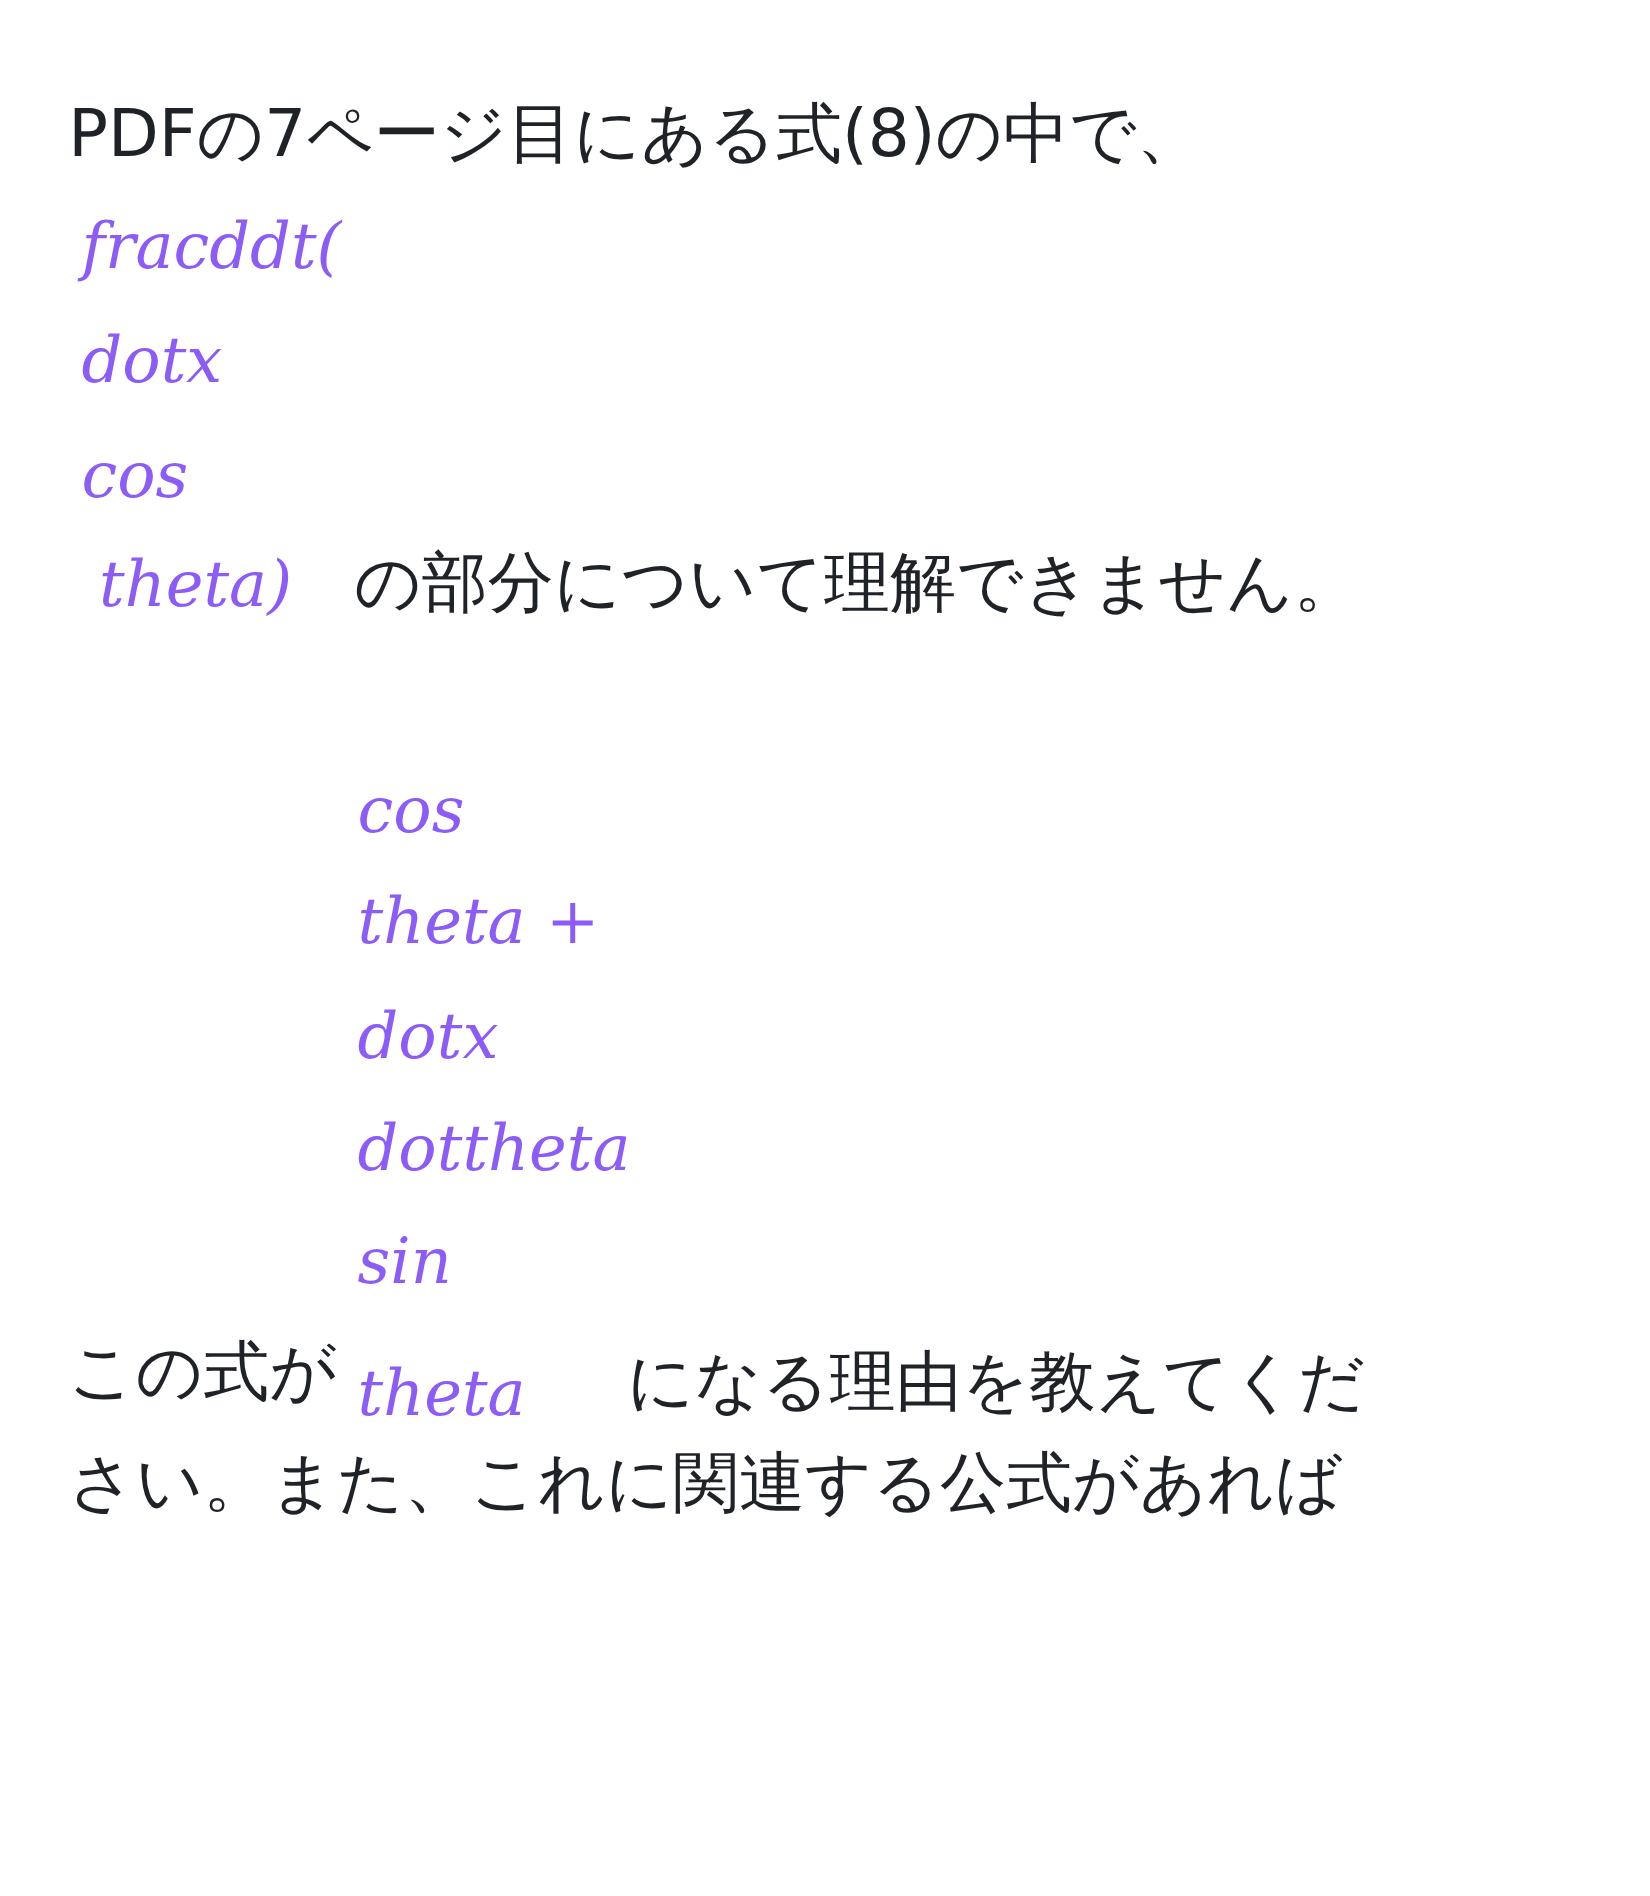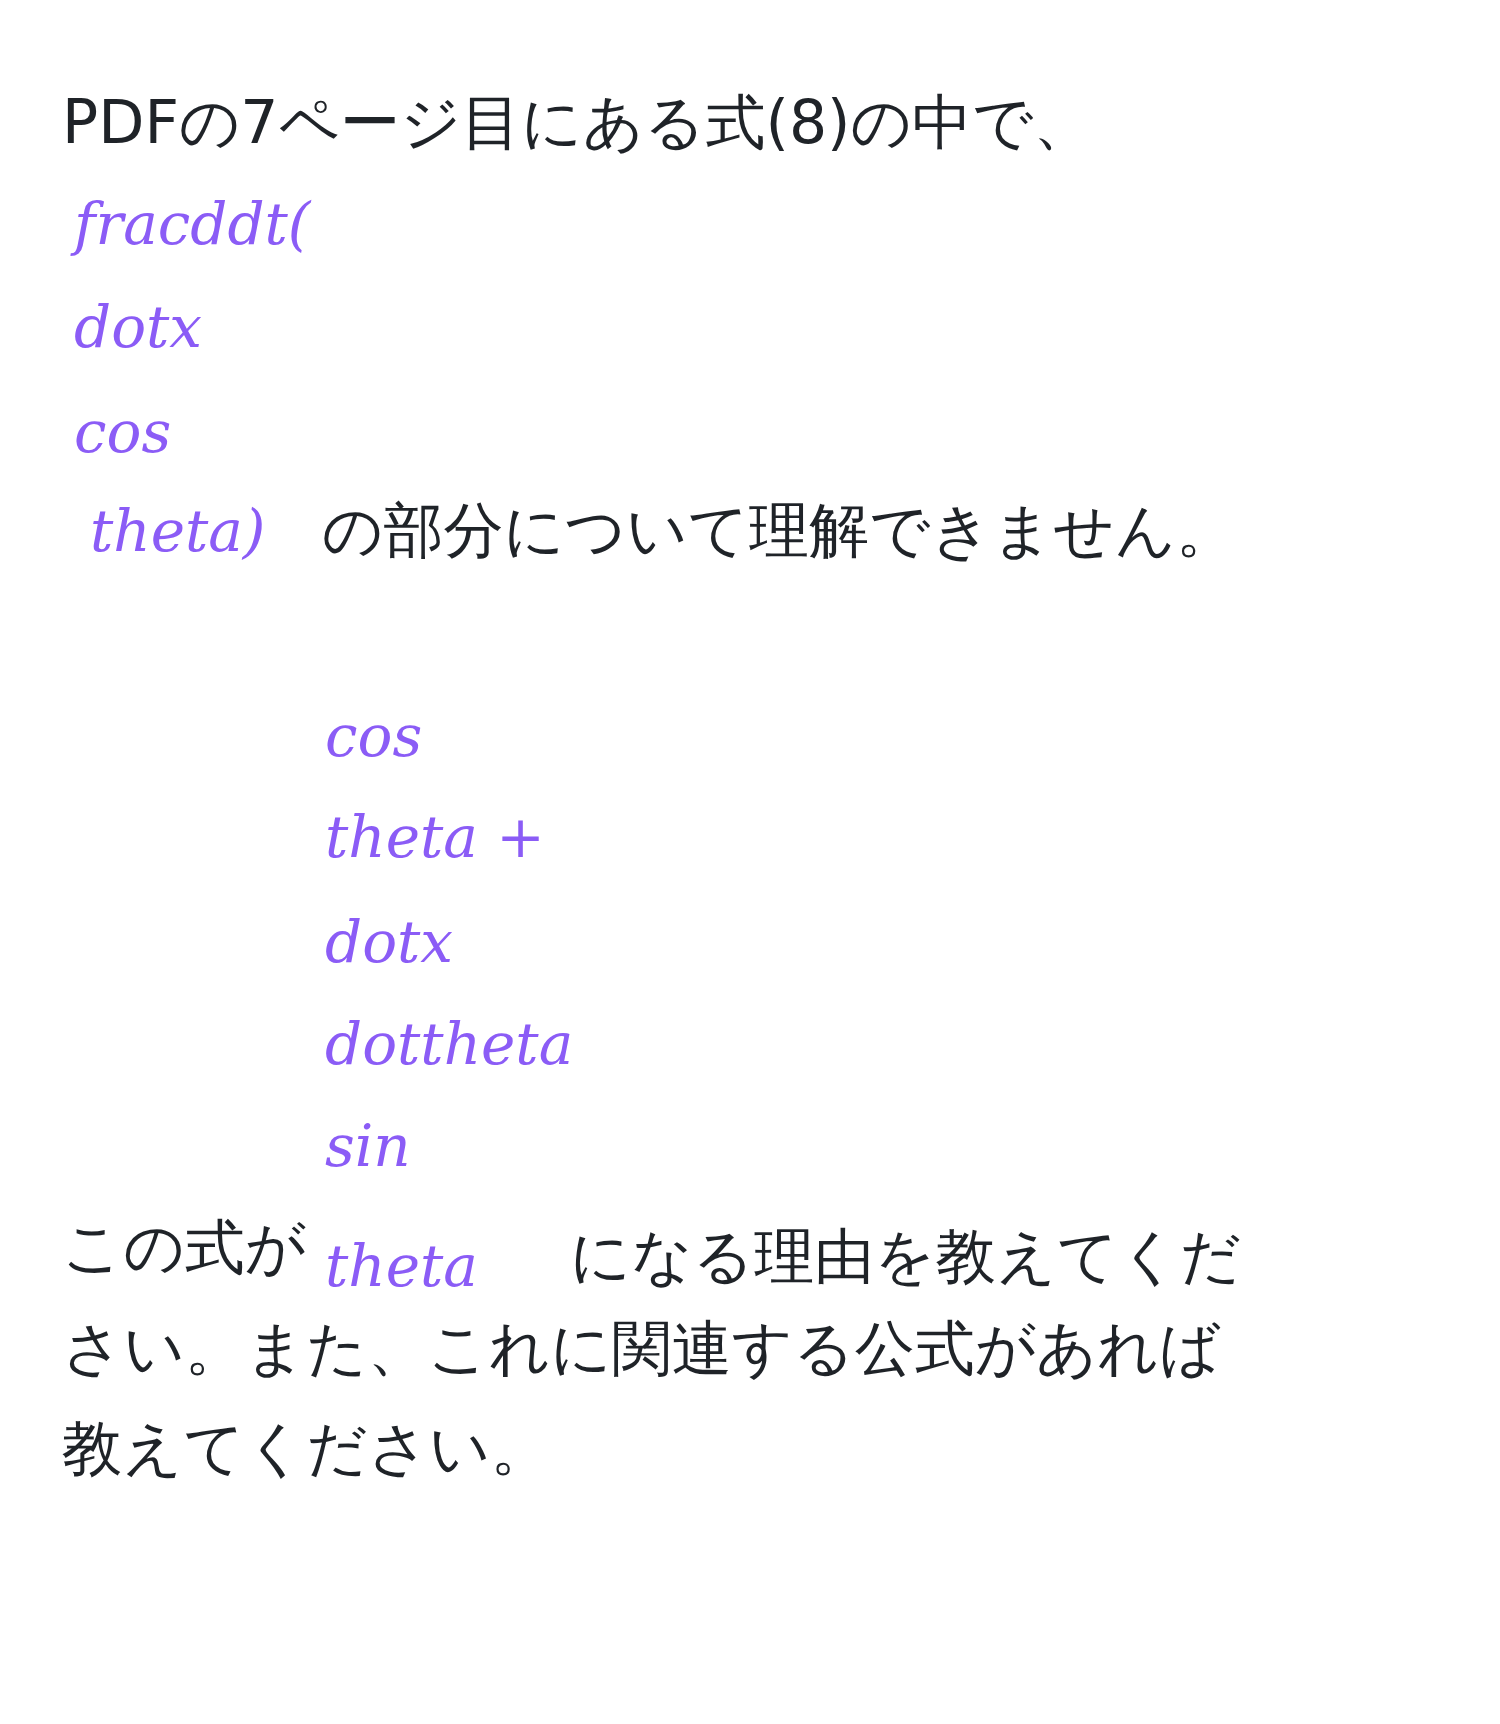--- a/index.html
+++ b/index.html
@@ -56,15 +56,14 @@
   <div class="math" style="left:325px; top:808px;text-align:center;">theta +</div>
   <div class="math" style="left:325px; top:913px;">dotx</div>
   <div class="math" style="left:325px; top:1015px;">dottheta</div>
   <div class="math" style="left:325px; top:1117px;">sin</div>
 
   <div class="jp" style="left:62px; top:1217px;">この式が</div>
   <div class="math" style="left:325px; top:1215px;margin-top:22px;">theta</div>
   <div class="jp" style="left:570px; top:1226px;">になる理由を教えてくだ</div>
 
   <div class="jp" style="left:62px; top:1318px;">さい。また、これに関連する公式があれば</div>
-  <div class="jp" style="left:62px; top:1418px;">教えてください。</div>
 
 </div>
 
 </body></html>

